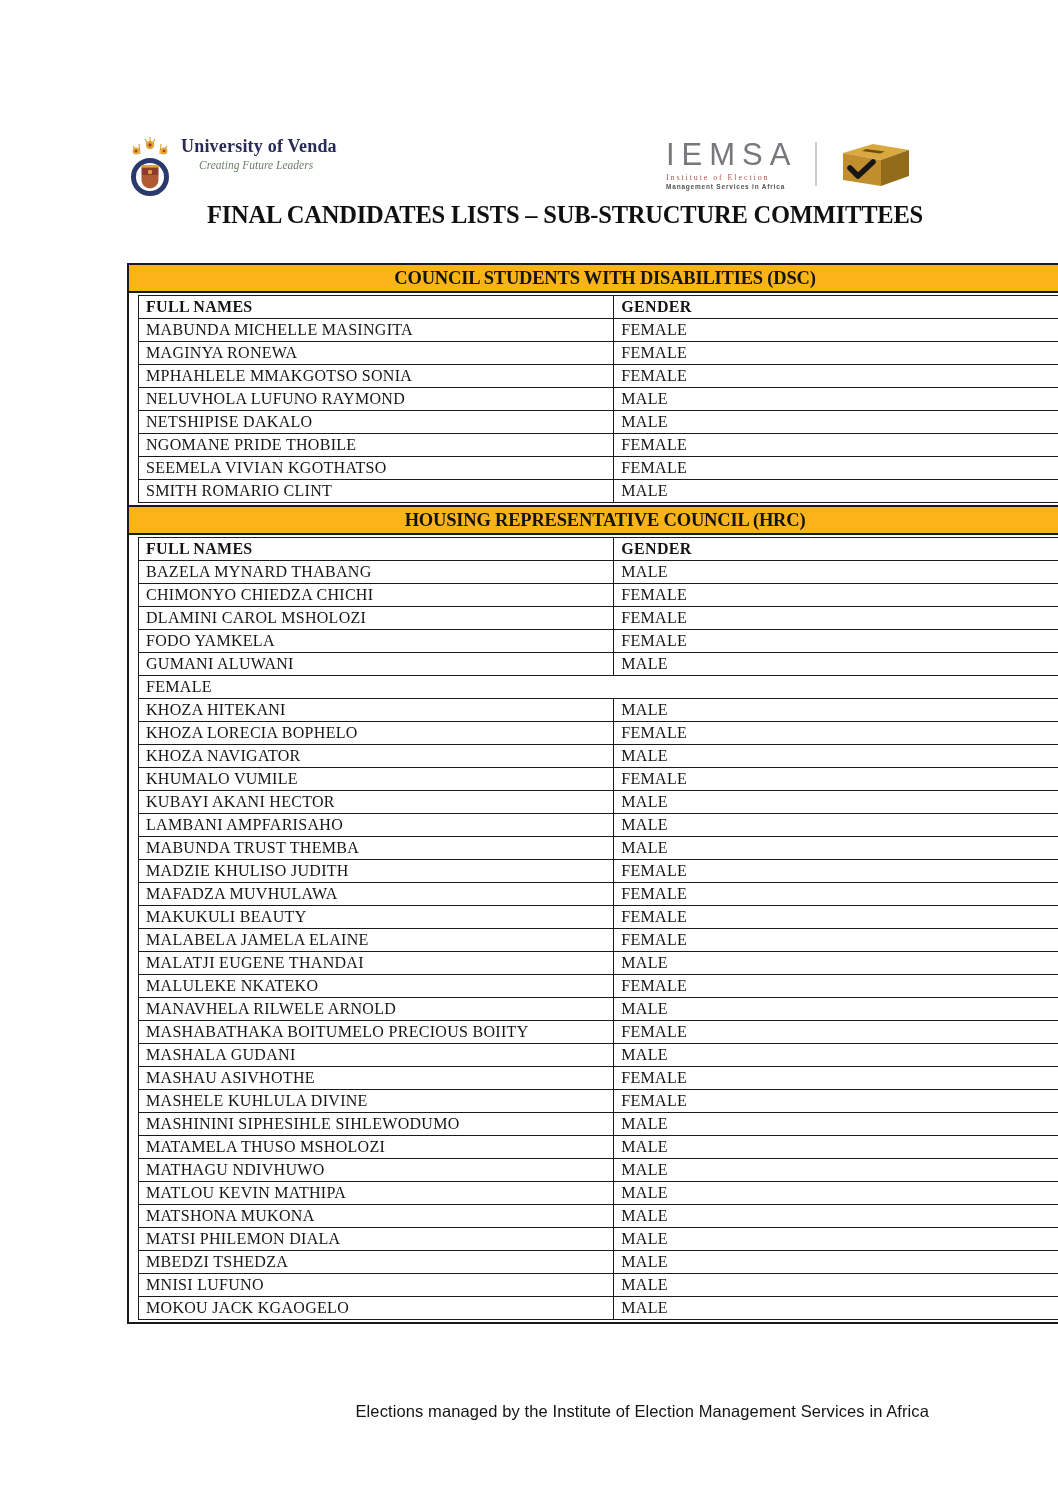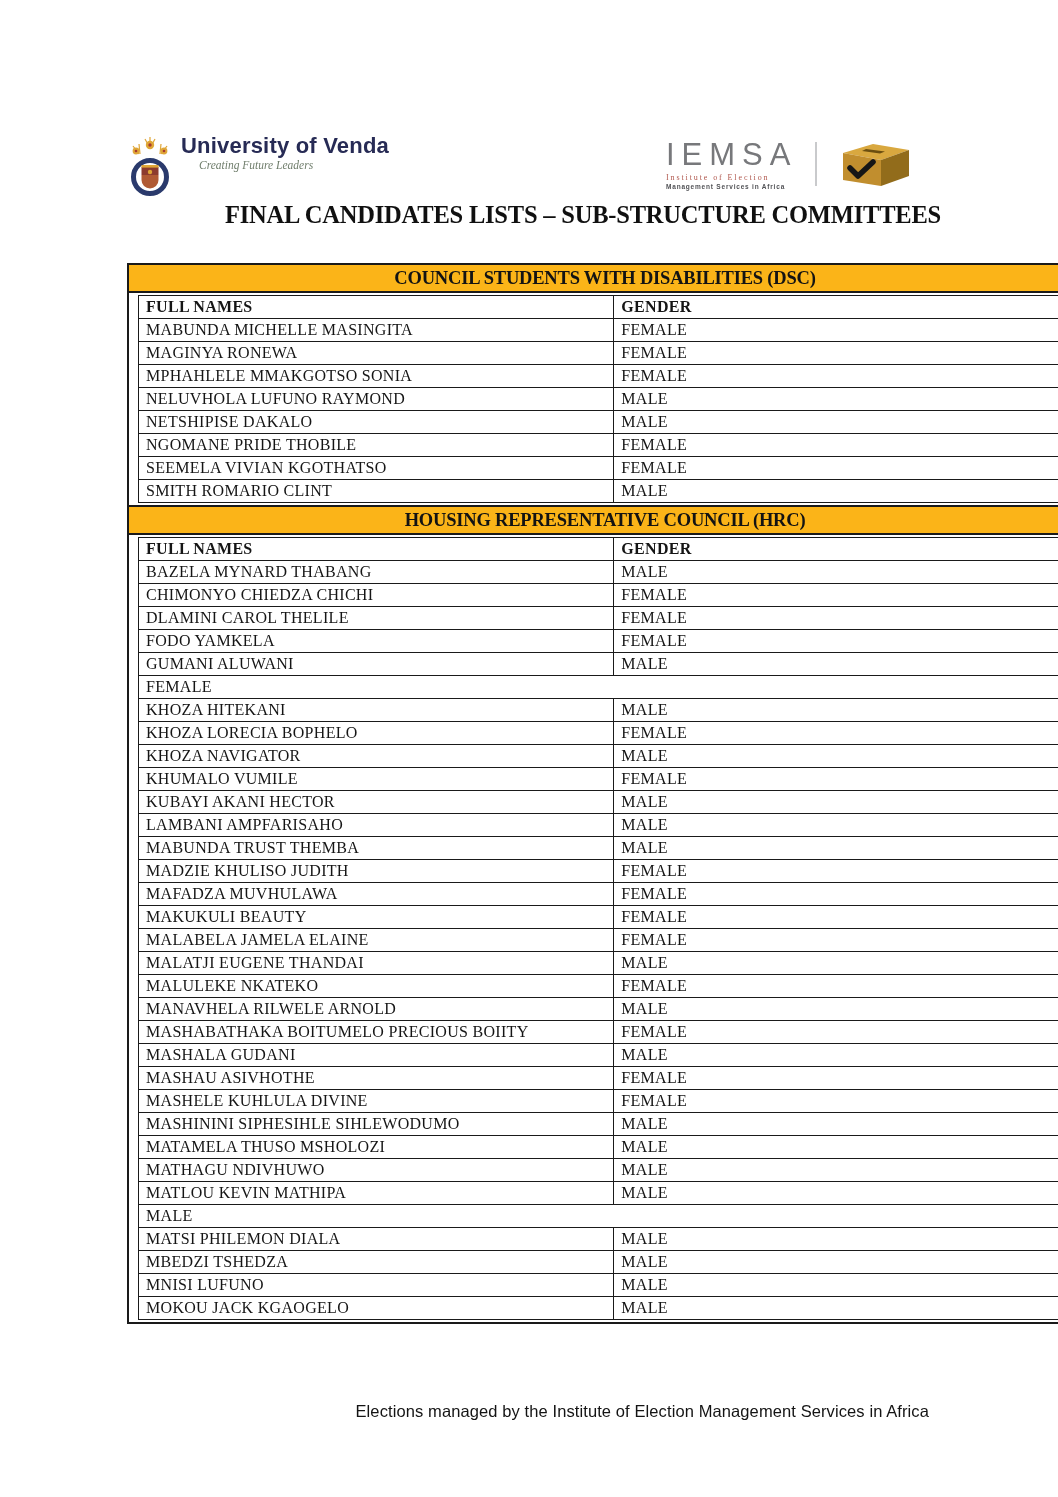--- a/index.html
+++ b/index.html
@@ -9,31 +9,31 @@
     --iemsa-red:#B0574D;
     --univen-navy:#272B55;
   }
   html,body{margin:0;padding:0;background:#ffffff;}
   .page{
     position:relative;width:1058px;height:1497px;background:#ffffff;
     font-family:"Liberation Serif", serif;color:#151515;overflow:hidden;
   }
   
   .univen{position:absolute;left:127px;top:136px;display:flex;align-items:flex-start;gap:8px;}
-  .univen-name{font-family:Liberation Sans, sans-serif;font-weight:700;font-size:22px;line-height:20px;color:var(--univen-navy);letter-spacing:.2px;}
+  .univen-name{font-family:Liberation Serif, serif;font-weight:700;font-size:18px;line-height:20px;color:var(--univen-navy);letter-spacing:.2px;}
   .univen-tagline{font-family:"Liberation Serif",serif;font-style:italic;font-size:11.5px;color:#6f7d6b;margin:3px 0 0 18px;}
   .iemsa{position:absolute;left:666px;top:138px;display:flex;align-items:center;}
   .iemsa-textcol{display:flex;flex-direction:column;}
   .iemsa-acronym{font-family:Liberation Sans, sans-serif;font-weight:400;font-size:31px;line-height:32px;color:var(--iemsa-gray);letter-spacing:7px;}
   .iemsa-sub1{font-family:Liberation Serif, serif;font-size:8px;color:var(--iemsa-red);letter-spacing:1.9px;margin-top:2px;white-space:nowrap;}
   .iemsa-sub2{font-family:"Liberation Sans",sans-serif;font-size:6.5px;font-weight:700;color:#515256;letter-spacing:.8px;margin-top:1px;white-space:nowrap;}
   .iemsa-divider{width:2px;height:44px;background:#c9cacc;margin:0 16px 0 18px;}
   
   .doc-title{
-    position:absolute;top:201px;left:148px;width:870px;text-align:center;
+    position:absolute;top:201px;left:130px;width:870px;text-align:center;
     font-weight:700;font-size:24.5px;letter-spacing:-.2px;color:#101010;
   }
   
   .content{position:absolute;left:127px;top:263px;width:956px;border:2px solid var(--bd);box-sizing:border-box;background:#fff;}
   .section-bar{
     background:var(--gold);text-align:center;font-weight:700;font-size:18.5px;line-height:22px;
     padding:2px 0 2px;border-bottom:2px solid var(--bd);color:#131313;letter-spacing:-.2px;
   }
   .inner-table + .section-bar{border-top:2px solid var(--bd);}
   .inner-table{margin:2px 9px;border:1.5px solid var(--bd);}
@@ -153,21 +153,21 @@
         </div>
         <div class="row">
           <div class="cell cell-name">BAZELA MYNARD THABANG</div>
           <div class="cell cell-gender">MALE</div>
         </div>
         <div class="row">
           <div class="cell cell-name">CHIMONYO CHIEDZA CHICHI</div>
           <div class="cell cell-gender">FEMALE</div>
         </div>
         <div class="row">
-          <div class="cell cell-name">DLAMINI CAROL THELILE</div>
+          <div class="cell cell-name">DLAMINI CAROL MSHOLOZI</div>
           <div class="cell cell-gender">FEMALE</div>
         </div>
         <div class="row">
           <div class="cell cell-name">FODO YAMKELA</div>
           <div class="cell cell-gender">FEMALE</div>
         </div>
         <div class="row">
           <div class="cell cell-name">GUMANI ALUWANI</div>
           <div class="cell cell-gender">MALE</div>
         </div>
@@ -256,20 +256,21 @@
         </div>
         <div class="row">
           <div class="cell cell-name">MATHAGU NDIVHUWO</div>
           <div class="cell cell-gender">MALE</div>
         </div>
         <div class="row">
           <div class="cell cell-name">MATLOU KEVIN MATHIPA</div>
           <div class="cell cell-gender">MALE</div>
         </div>
         <div class="row">
+          <div class="cell cell-name">MATSHONA MUKONA</div>
           <div class="cell cell-gender">MALE</div>
         </div>
         <div class="row">
           <div class="cell cell-name">MATSI PHILEMON DIALA</div>
           <div class="cell cell-gender">MALE</div>
         </div>
         <div class="row">
           <div class="cell cell-name">MBEDZI TSHEDZA</div>
           <div class="cell cell-gender">MALE</div>
         </div>

